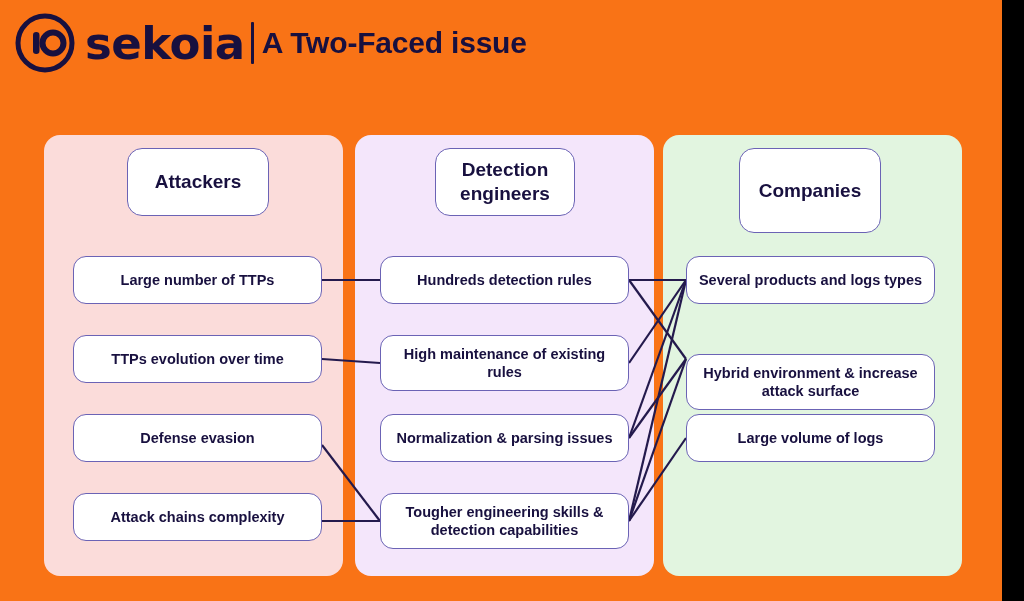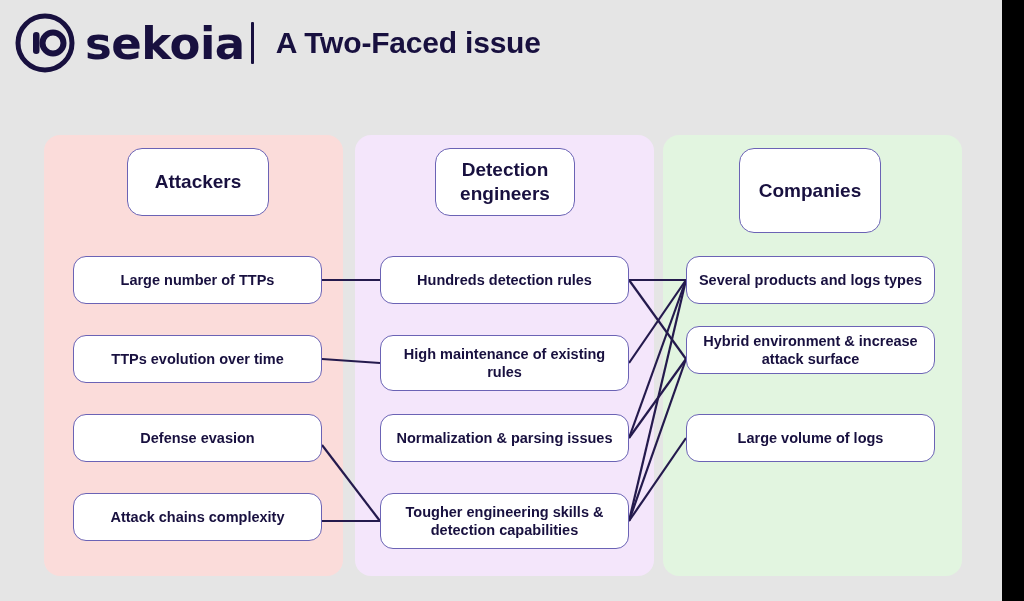--- a/index.html
+++ b/index.html
@@ -9,21 +9,21 @@
     height: 601px;
     background: #ffffff;
     font-family: "Liberation Sans", sans-serif;
     overflow: hidden;
   }
 
   #page {
     position: relative;
     width: 1024px;
     height: 601px;
-    background: #e5e5e5;
+    background: #f97316;
   }
 
   
   #right-gutter {
     position: absolute;
     top: 0;
     right: 0;
     width: 22px;
     height: 601px;
     background: #000000;
@@ -58,21 +58,20 @@
     margin: 0 8px 0 6px;
     border-radius: 1px;
   }
 
   #header-title {
     font-size: 30px;
     font-weight: 700;
     color: #18103f;
     line-height: 1;
     letter-spacing: -0.2px;
-    margin-left: 14px;
   }
 
   
   #diagram {
     position: absolute;
     left: 0;
     top: 0;
     width: 1002px;
     height: 601px;
   }
@@ -134,21 +133,21 @@
   #node-a3 { left: 73px;  top: 493px; width: 249px; height: 48px; }
 
   
   #node-d0 { left: 380px; top: 256px; width: 249px; height: 48px; }
   #node-d1 { left: 380px; top: 335px; width: 249px; height: 56px; }
   #node-d2 { left: 380px; top: 414px; width: 249px; height: 48px; }
   #node-d3 { left: 380px; top: 493px; width: 249px; height: 56px; }
 
   
   #node-c0 { left: 686px; top: 256px; width: 249px; height: 48px; }
-  #node-c1 { left: 686px; top: 326px; width: 249px; height: 48px; }
+  #node-c1 { left: 686px; top: 354px; width: 249px; height: 56px; }
   #node-c2 { left: 686px; top: 414px; width: 249px; height: 48px; }
 </style>
 </head>
 <body>
 
 <div id="page">
 
   <div id="header">
 
     <span>

